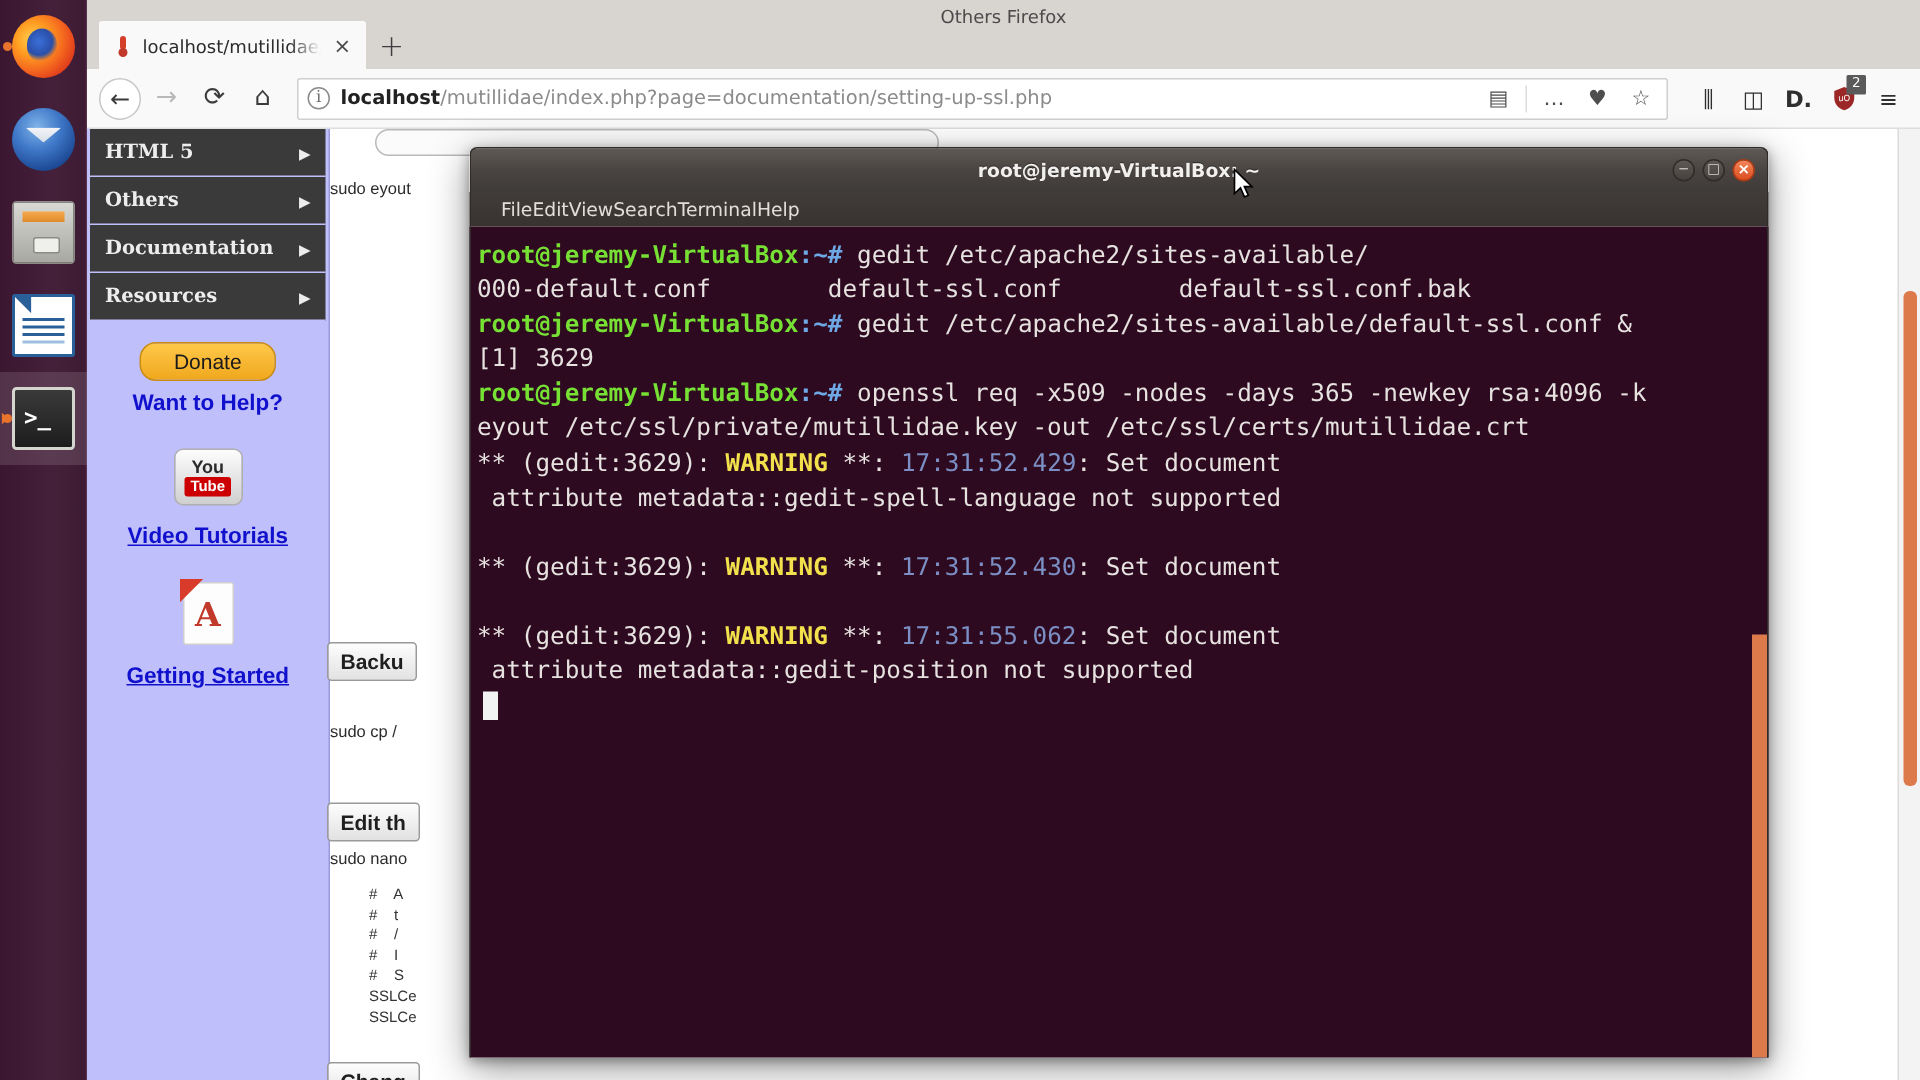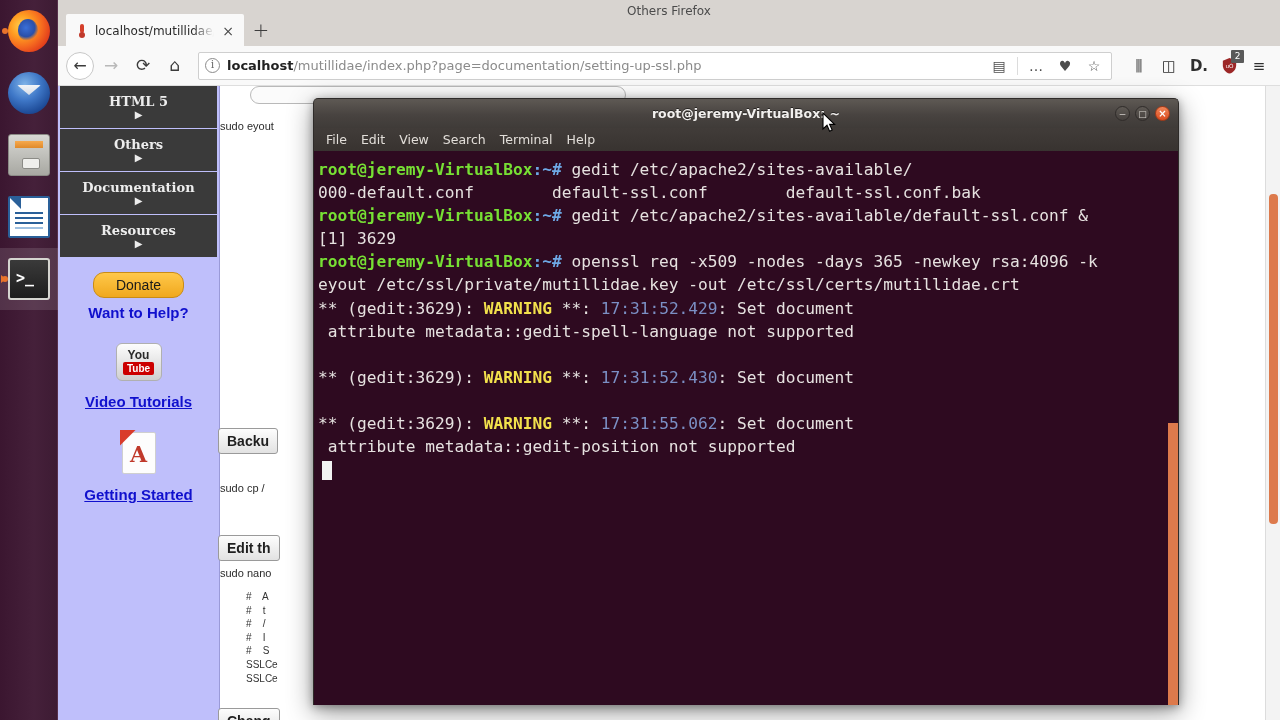--- a/index.html
+++ b/index.html
@@ -170,21 +170,21 @@
     position: relative; height: 634px; background:#fff; overflow: hidden; display: flex;
   }
   #mutillidae-sidebar {
     width: 162px; flex: 0 0 162px; background: #bfbffb; position: relative;
     border-right: 1px solid #9a9ad8;
   }
   .menu-block { padding: 0 2px; }
   .menu-item {
     background: #3a3a3a; color: #ededed; font-family: "DejaVu Serif", serif;
     font-weight: bold; font-size: 13px; padding: 8px 10px;
-    border-bottom: 1px solid #bfbffb; display: flex; align-items: center; justify-content: space-between; flex-direction: column;
+    border-bottom: 1px solid #bfbffb; display: flex; align-items: flex-end; justify-content: space-between;
   }
   .menu-item .arrow { font-size: 10px; }
   .side-promo { text-align: center; padding-top: 14px; }
   .donate-btn {
     display: inline-block; background: linear-gradient(#ffc84a, #f0a81e);
     border: 1px solid #c98c16; border-radius: 11px; color: #1a1a1a;
     font-weight: normal; font-size: 14px; padding: 4px 22px;
     font-family: "Liberation Sans", sans-serif;
   }
   .promo-link {
@@ -280,21 +280,21 @@
     background: linear-gradient(#5e5954, #46413e);
     border: 1px solid #302c2a; position: relative;
   }
   .wbtn .g { position:absolute; left:50%; top:50%; transform:translate(-50%,-50%); color:#d6d2cd; font-size:9px; line-height:1; }
   .wbtn.close { background: linear-gradient(#f0865a, #dc4c1e); border-color:#a93a16; }
   .wbtn.close .g { color:#fff; font-size:10px; font-weight:bold; }
 
   #term-menubar {
     height: 23px; background: linear-gradient(#413c39, #383330);
     border-left: 1px solid #2e2b29; border-right: 1px solid #2e2b29;
-    display: flex; align-items: center; gap: 14px; padding-left: 12px;
+    display: flex; align-items: center; padding-left: 20px;
   }
   .tm-item { font-size: 12.5px; color: #e2ded9; }
 
   #term-body {
     height: 554px; background: #2e0a20; position: relative;
     border-left: 1px solid #2e2b29; border-right: 1px solid #2e2b29;
     padding: 7px 0 0 4px; overflow: hidden;
   }
   .tline {
     font-family: "DejaVu Sans Mono", monospace; font-size: 16.2px;

